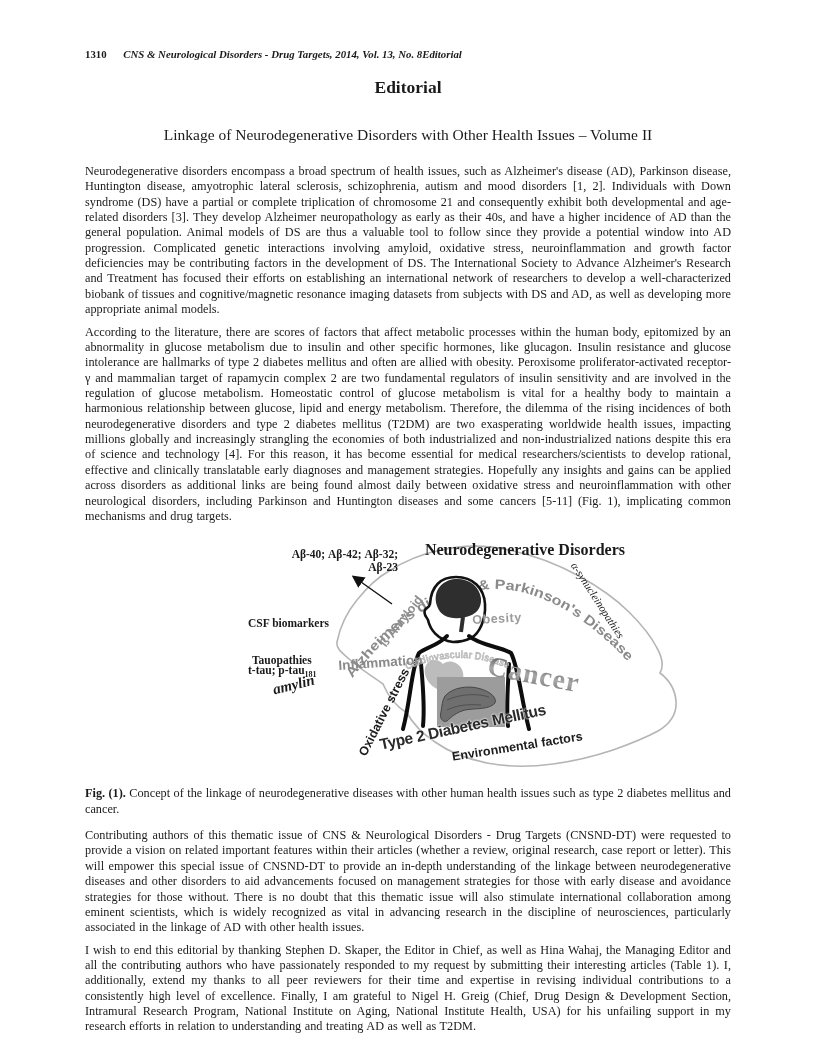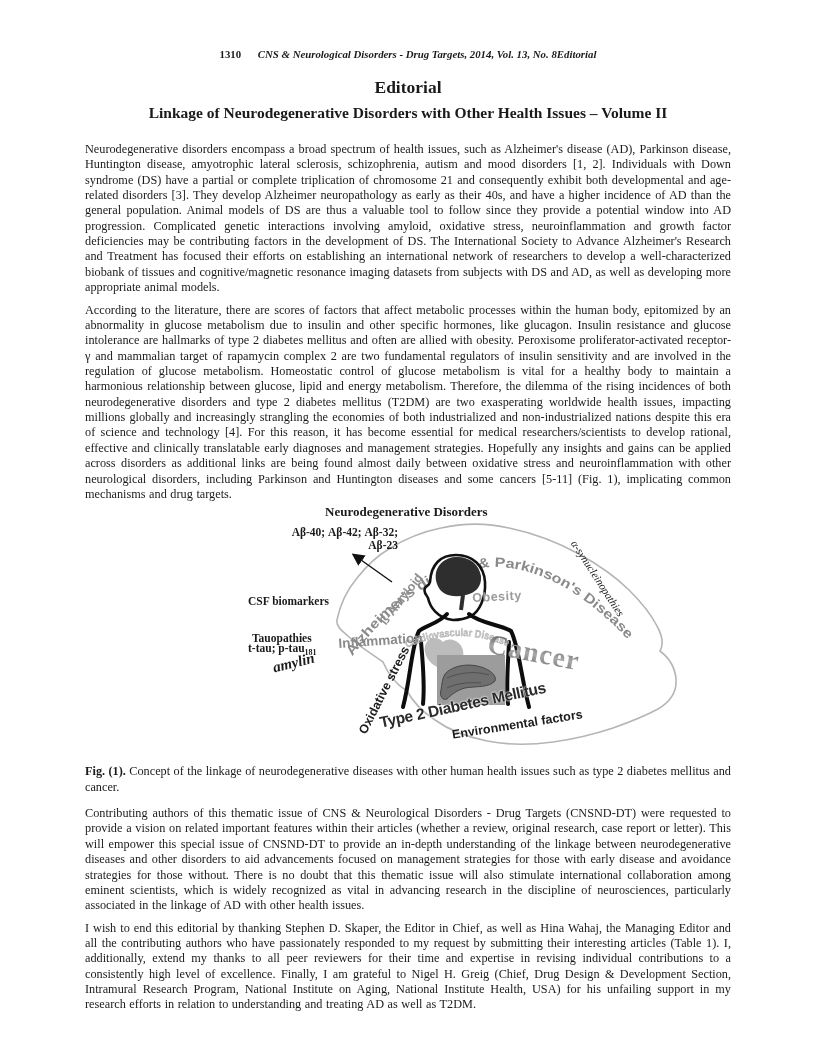--- a/index.html
+++ b/index.html
@@ -2,36 +2,36 @@
 <html><head>
 <meta charset="utf-8">
 <style>
   html,body{margin:0;padding:0;background:#ffffff;}
   .page{
     position:relative;width:816px;height:1056px;background:#fff;
     font-family:"Liberation Serif","DejaVu Serif",serif;color:#1a1a1a;
     box-sizing:border-box;padding:48px 85px 30px 85px;overflow:hidden;
   }
   
-  .running-head{display:flex;justify-content:center;align-items:baseline;
+  .running-head{display:flex;justify-content:flex-start;align-items:baseline;
     font-size:10.8px;line-height:1.2;}
   .rh-left .pgnum{font-weight:bold;margin-right:14px;}
   .rh-left .journal{font-weight:bold;font-style:italic;}
   .rh-right{font-weight:bold;font-style:italic;}
   
   h1.section-heading{margin:16px 0 0 0;text-align:center;font-size:17.5px;font-weight:bold;}
-  h2.article-title{margin:6px 0 0 0;text-align:center;font-size:15.5px;font-weight:bold;}
+  h2.article-title{margin:28px 0 0 0;text-align:center;font-size:15.5px;font-weight:normal;}
   
   p.body-par{margin:7px 0 0 0;font-size:12.25px;line-height:1.255;text-align:justify;
     text-justify:inter-word;word-spacing:0.5px;}
   p.first-par{margin-top:20px;}
   
   figure.fig{margin:0;position:relative;width:646px;height:256px;}
-  .fig-title{position:absolute;left:240px;top:2px;width:300px;text-align:left;
-    font-size:13px;font-weight:bold;}
+  .fig-title{position:absolute;left:240px;top:17px;width:300px;text-align:right;
+    font-size:16px;font-weight:bold;}
   .fig-svg{position:absolute;left:0;top:0;}
   .flabel{position:absolute;white-space:nowrap;}
   .lab-serif-b{font-weight:bold;font-size:11.5px;font-family:"Liberation Serif",serif;margin-top:38px;}
   .lab-abeta{left:185px;top:24px;width:128px;text-align:right;font-weight:bold;
     font-size:11.5px;line-height:1.15;}
   .lab-csf{left:163px;top:55px;}
   .lab-tau{left:167px;top:92px;}
   .lab-ttau{left:163px;top:102px;}
   .lab-ttau sub{font-size:8px;}
   .lab-amylin{left:186px;top:158px;font-weight:bold;font-style:italic;font-size:15px;

